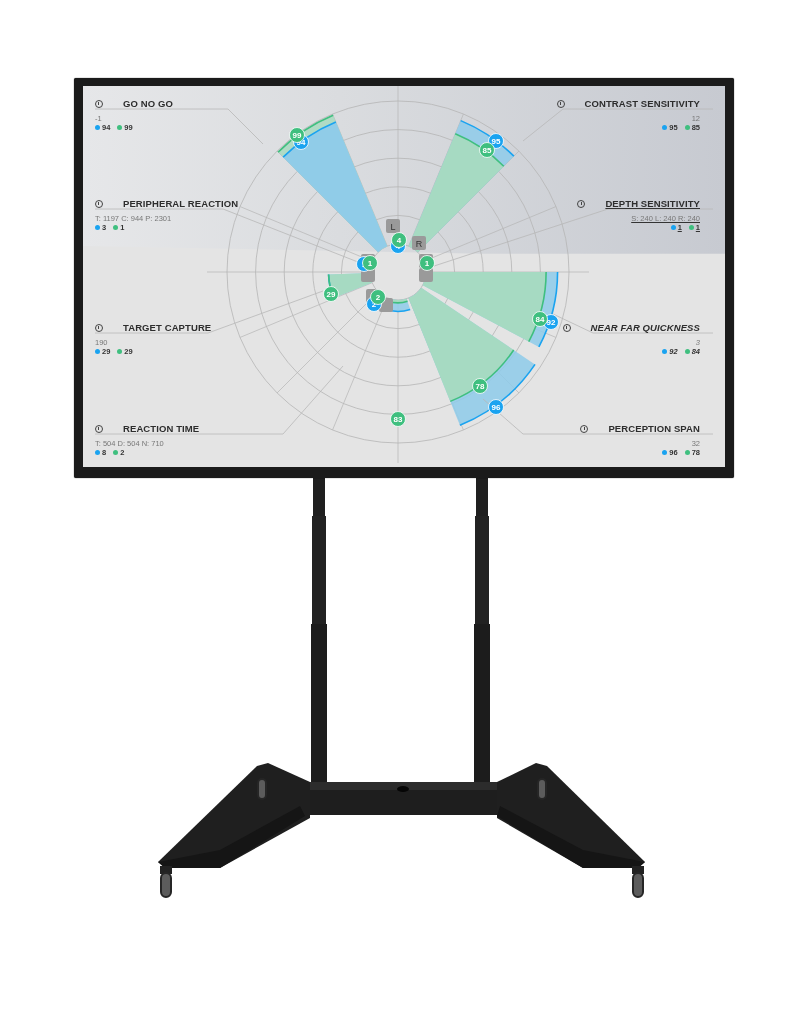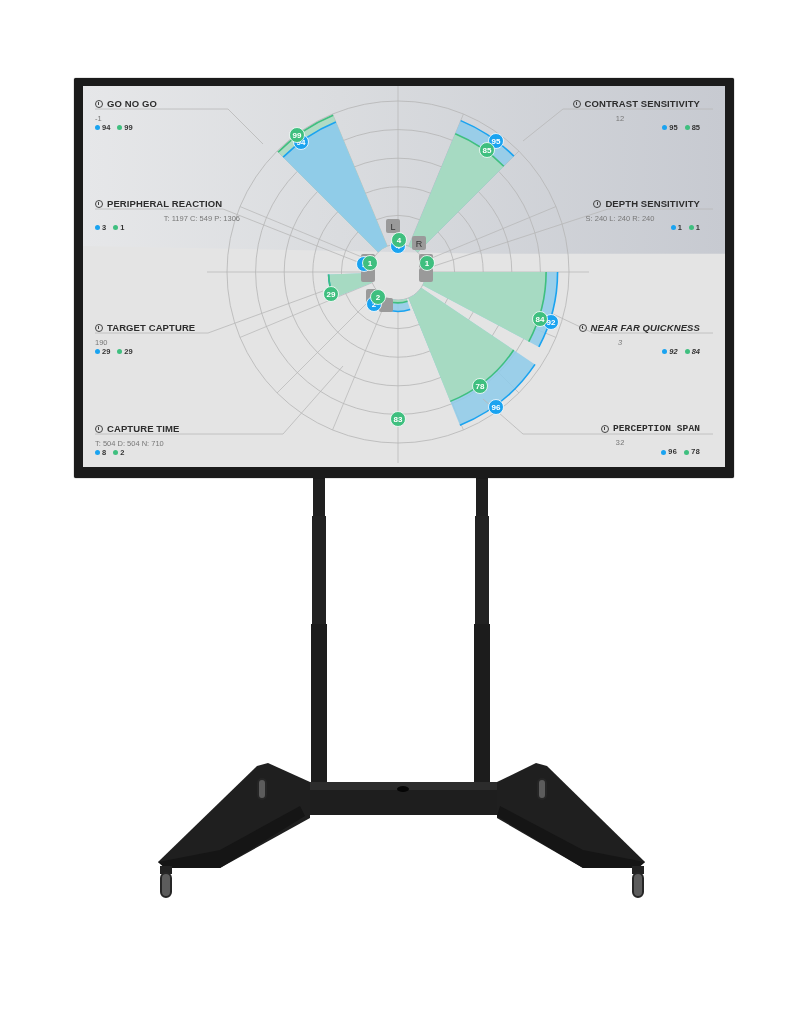--- a/index.html
+++ b/index.html
@@ -15,22 +15,22 @@
   .screen { position:absolute; left:83px; top:86px; width:642px; height:381px; overflow:hidden;
             background:#e4e4e4; }
   .screen-top { position:absolute; left:0; top:0; width:100%; height:100%;
             background:linear-gradient(90deg,#e6e7e9 0%, #dadcdf 40%, #c7cad1 100%);
             clip-path:polygon(0 0,100% 0,100% 44%,62% 44%,0 42%); }
 
   svg.radar { position:absolute; left:0; top:0; }
 
   
   .metric { position:absolute; font-size:9px; color:#333; }
-  .metric.right { text-align:center; }
-  .metric-title { font-weight:bold; font-size:9.5px; color:#2d2d2d; letter-spacing:0.1px; display:flex; align-items:center; gap:4px; white-space:nowrap; }
+  .metric.right { text-align:right; }
+  .metric-title { font-weight:bold; font-size:9.5px; color:#2d2d2d; letter-spacing:0.1px; display:flex; align-items:center; gap:20px; white-space:nowrap; }
   .metric.right .metric-title { justify-content:flex-end; }
   .info-icon { width:8px; height:8px; border:1.2px solid #444; border-radius:50%; display:inline-block; position:relative; box-sizing:border-box; }
   .info-icon::after { content:""; position:absolute; left:2.3px; top:1.5px; width:1px; height:3px; background:#444; }
   .metric-sub { font-size:7.5px; color:#777; margin-top:5px; line-height:9px; white-space:nowrap; }
   .metric-scores { font-size:7.5px; font-weight:bold; color:#333; display:flex; gap:7px; white-space:nowrap; }
   .metric.right .metric-scores { justify-content:flex-end; }
   .score { display:flex; align-items:center; gap:2px; }
   .dot { width:5px; height:5px; border-radius:50%; display:inline-block; }
 </style>
 </head>
@@ -194,26 +194,26 @@
           <span class="dot" style="background:#1aa3f0"></span>
           <span>94</span>
         </span>
       <span class="score">
           <span class="dot" style="background:#3fbf7f"></span>
           <span>99</span>
         </span>
     </div>
   </div>
 
-  <div class="metric" style="left:12px;top:112px;width:145px;text-align:right;">
+  <div class="metric" style="left:12px;top:112px;width:145px;">
     <div class="metric-title">
         <span class="info-icon"></span>
         <span>PERIPHERAL REACTION</span>
       </div>
-    <div class="metric-sub">T: 1197 C: 549 P: 1306</div>
+    <div class="metric-sub">T: 1197 C: 944 P: 2301</div>
     <div class="metric-scores">
       <span class="score">
           <span class="dot" style="background:#1aa3f0"></span>
           <span>3</span>
         </span>
       <span class="score">
           <span class="dot" style="background:#3fbf7f"></span>
           <span>1</span>
         </span>
     </div>
@@ -233,21 +233,21 @@
       <span class="score">
           <span class="dot" style="background:#3fbf7f"></span>
           <span>29</span>
         </span>
     </div>
   </div>
 
   <div class="metric" style="left:12px;top:337px;width:145px;">
     <div class="metric-title">
         <span class="info-icon"></span>
-        <span>CAPTURE TIME</span>
+        <span>REACTION TIME</span>
       </div>
     <div class="metric-sub">T: 504 D: 504 N: 710</div>
     <div class="metric-scores">
       <span class="score">
           <span class="dot" style="background:#1aa3f0"></span>
           <span>8</span>
         </span>
       <span class="score">
           <span class="dot" style="background:#3fbf7f"></span>
           <span>2</span>
@@ -266,21 +266,21 @@
           <span class="dot" style="background:#1aa3f0"></span>
           <span>95</span>
         </span>
       <span class="score">
           <span class="dot" style="background:#3fbf7f"></span>
           <span>85</span>
         </span>
     </div>
   </div>
 
-  <div class="metric right" style="right:25px;top:112px;width:160px;">
+  <div class="metric right" style="right:25px;top:112px;width:160px;text-decoration:underline;">
     <div class="metric-title">
         <span class="info-icon"></span>
         <span>DEPTH SENSITIVITY</span>
       </div>
     <div class="metric-sub">S: 240 L: 240 R: 240</div>
     <div class="metric-scores">
       <span class="score">
           <span class="dot" style="background:#1aa3f0"></span>
           <span>1</span>
         </span>
@@ -302,21 +302,21 @@
           <span class="dot" style="background:#1aa3f0"></span>
           <span>92</span>
         </span>
       <span class="score">
           <span class="dot" style="background:#3fbf7f"></span>
           <span>84</span>
         </span>
     </div>
   </div>
 
-  <div class="metric right" style="right:25px;top:337px;width:160px;font-family:Liberation Mono, monospace;">
+  <div class="metric right" style="right:25px;top:337px;width:160px;">
     <div class="metric-title">
         <span class="info-icon"></span>
         <span>PERCEPTION SPAN</span>
       </div>
     <div class="metric-sub">32</div>
     <div class="metric-scores">
       <span class="score">
           <span class="dot" style="background:#1aa3f0"></span>
           <span>96</span>
         </span>

